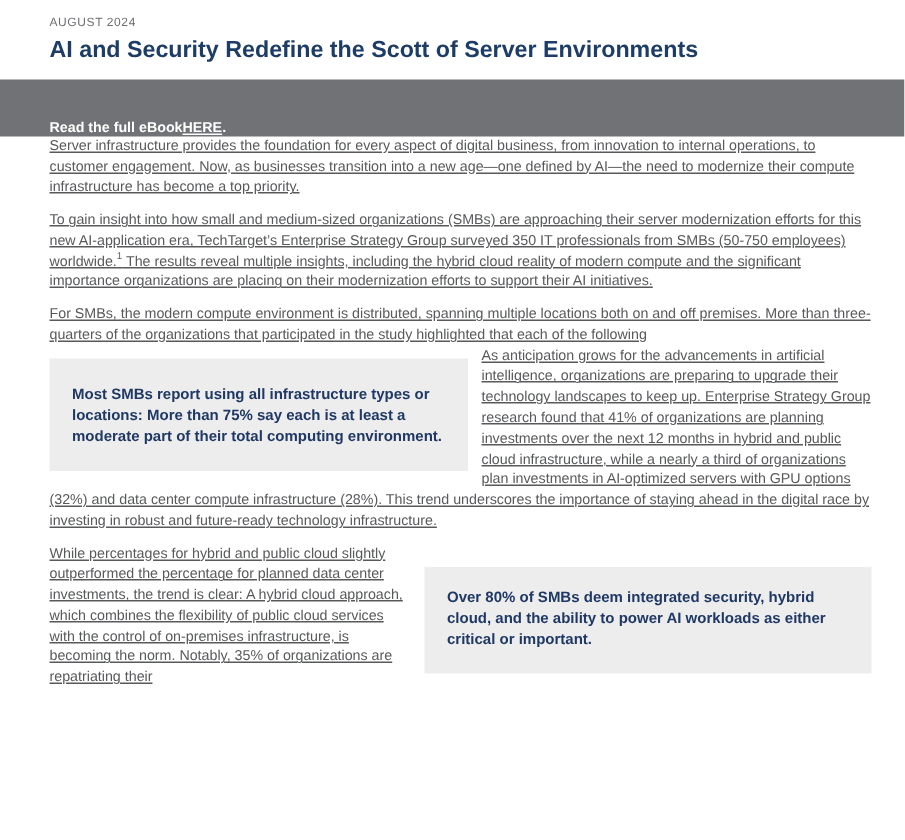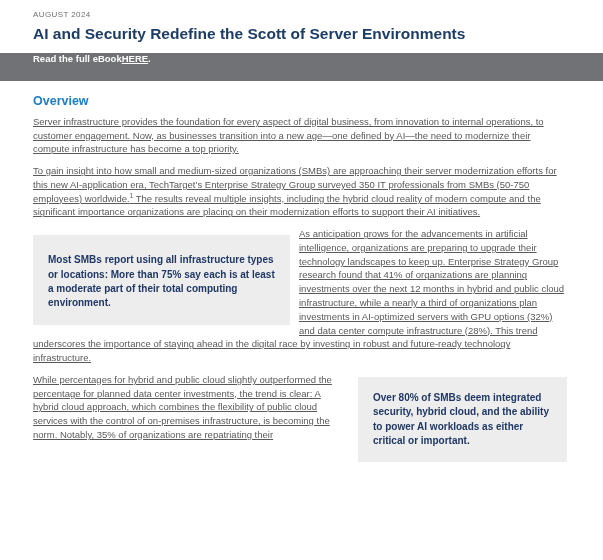--- a/index.html
+++ b/index.html
@@ -4,21 +4,21 @@
 <style>
   html, body { margin: 0; padding: 0; }
   body {
     width: 603px;
     height: 560px;
     background: #ffffff;
     overflow: hidden;
     font-family: "Liberation Sans", sans-serif;
     -webkit-font-smoothing: antialiased;
   }
-  .content { padding-left: 33px; padding-right: 36px; }
+  .content { padding-left: 33px; padding-right: 22px; }
 
   .eyebrow {
     padding-top: 10px;
     font-size: 8px;
     letter-spacing: 0.4px;
     color: #6d6e71;
   }
   .article-title {
     margin: 6px 0 0 0;
     font-size: 15.5px;
@@ -28,23 +28,23 @@
   }
   .byline {
     margin-top: 9px;
     font-size: 9.5px;
     color: #636466;
   }
 
   .banner {
     margin-top: 10px;
     background: #717276;
-    height: 28px;
+    height: 38px;
     display: flex;
-    align-items: flex-start;
+    align-items: flex-end;
     padding-left: 33px;
     color: #ffffff;
     font-size: 9.5px;
     font-weight: bold;
   }
   .banner a {
     color: #ffffff;
     font-weight: bold;
   }
 
@@ -73,55 +73,55 @@
   .callout {
     background: #ededee;
     color: #1f3864;
     font-weight: bold;
     font-size: 10px;
     line-height: 1.44;
     box-sizing: border-box;
   }
   .callout-left {
     float: left;
-    width: 257px;
+    width: 279px;
     padding: 18px 10px 14px 15px;
     margin: 8px 9px 6px 0;
   }
   .callout-right {
     float: right;
-    width: 209px;
+    width: 298px;
     padding: 14px 12px 14px 15px;
-    margin: 4px 0 6px 10px;
+    margin: 15px 0 6px 10px;
   }
   .wrap-zone::after { content: ""; display: block; clear: both; }
 </style>
 </head>
 <body>
 
 <div class="content">
   <div class="eyebrow">AUGUST 2024</div>
   <h1 class="article-title">AI and Security Redefine the Scott of Server Environments</h1>
 </div>
 
 <div class="banner">
   <span>Read the full eBook </span>
   <a href="#">HERE</a>
   <span>.</span>
 </div>
 
 <div class="content">
 
-  <h2 class="section-heading">Overview</h2>
 
   <p class="body">Server infrastructure provides the foundation for every aspect of digital business, from innovation to internal operations, to customer engagement. Now, as businesses transition into a new age—one defined by AI—the need to modernize their compute infrastructure has become a top priority.</p>
 
   <p class="body"><span>To gain insight into how small and medium-sized organizations (SMBs) are approaching their server modernization efforts for this new AI-application era, TechTarget’s Enterprise Strategy Group surveyed 350 IT professionals from SMBs (50-750 employees) worldwide.</span><sup class="fn">1</sup><span> The results reveal multiple insights, including the hybrid cloud reality of modern compute and the significant importance organizations are placing on their modernization efforts to support their AI initiatives.</span></p>
 
 
+  <p class="body lead-no-gap">For SMBs, the modern compute environment is distributed, spanning multiple locations both on and off premises. More than three-quarters of the organizations that participated in the study highlighted that each of the following</p>
 
   <div class="wrap-zone">
     <div class="callout callout-left">Most SMBs report using all infrastructure types or locations: More than 75% say each is at least a moderate part of their total computing environment.</div>
     <p class="body">As anticipation grows for the advancements in artificial intelligence, organizations are preparing to upgrade their technology landscapes to keep up. Enterprise Strategy Group research found that 41% of organizations are planning investments over the next 12 months in hybrid and public cloud infrastructure, while a nearly a third of organizations plan investments in AI-optimized servers with GPU options (32%) and data center compute infrastructure (28%). This trend underscores the importance of staying ahead in the digital race by investing in robust and future-ready technology infrastructure.</p>
   </div>
 
   <div class="wrap-zone">
     <div class="callout callout-right">Over 80% of SMBs deem integrated security, hybrid cloud, and the ability to power AI workloads as either critical or important.</div>
     <p class="body">While percentages for hybrid and public cloud slightly outperformed the percentage for planned data center investments, the trend is clear: A hybrid cloud approach, which combines the flexibility of public cloud services with the control of on-premises infrastructure, is becoming the norm. Notably, 35% of organizations are repatriating their</p>
   </div>

